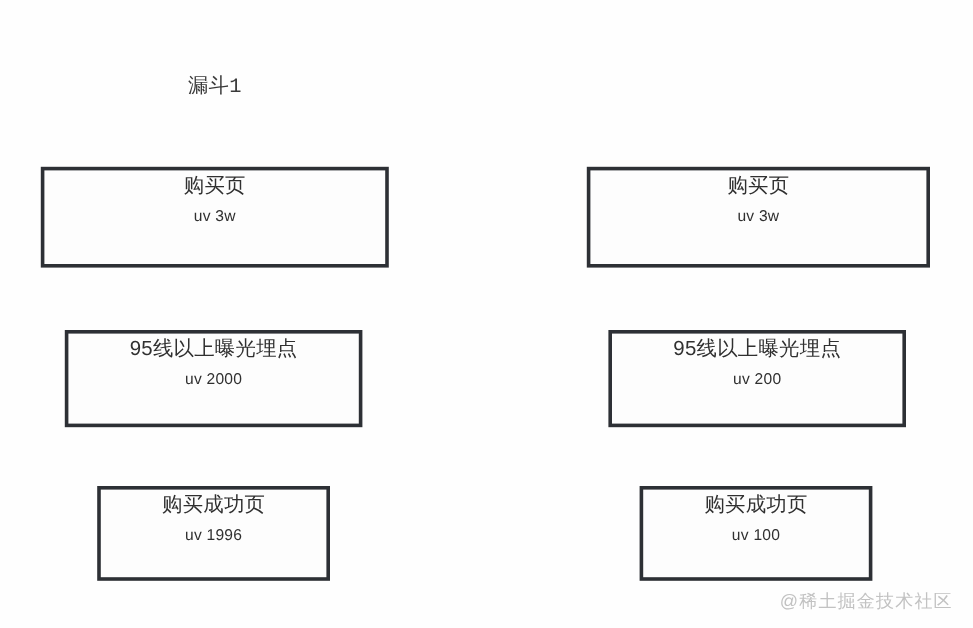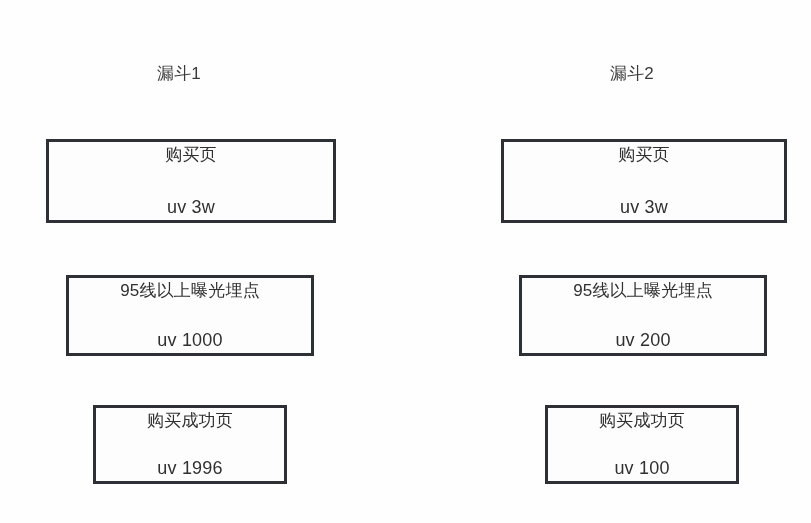--- a/index.html
+++ b/index.html
@@ -24,48 +24,48 @@
   }
 
   .funnel-title {
     position: absolute;
     text-align: center;
     font-size: 17px;
     line-height: 20px;
     color: #3a3a3a;
     white-space: nowrap;
     letter-spacing: 0.2px;
+    font-family: Liberation Mono, monospace;
   }
 
   .flow-box {
     position: absolute;
     box-sizing: border-box;
     background: #fdfdfd;
     border: 3px solid #2d3035;
     display: flex;
     flex-direction: column;
     align-items: center;
-    justify-content: space-between;
-    margin-left: 12px;
+    justify-content: flex-start;
   }
 
   .flow-box .line {
     font-size: 17px;
     line-height: 25px;
     color: #303030;
     white-space: nowrap;
     letter-spacing: 0.2px;
   }
 
   .flow-box .line-label {
     font-size: 17px;
   }
 
   .flow-box .line-metric {
-    font-size: 18px;
+    font-size: 13px;
   }
 
   
   #f1-title { left: 104px; top: 64px; width: 150px; }
   #f1-box-1 { left: 34px;  top: 139px; width: 290px; height: 84px; }
   #f1-box-2 { left: 54px;  top: 275px; width: 248px; height: 81px; }
   #f1-box-3 { left: 81px;  top: 405px; width: 194px; height: 79px; }
 
   
   #f2-title { left: 557px; top: 64px; width: 150px; }
@@ -92,39 +92,39 @@
 
   <div class="funnel-title" id="f1-title">漏斗1</div>
 
   <div class="flow-box" id="f1-box-1">
     <div class="line line-label">购买页</div>
     <div class="line line-metric">uv 3w</div>
   </div>
 
   <div class="flow-box" id="f1-box-2">
     <div class="line line-label">95线以上曝光埋点</div>
-    <div class="line line-metric">uv 1000</div>
+    <div class="line line-metric">uv 2000</div>
   </div>
 
   <div class="flow-box" id="f1-box-3">
     <div class="line line-label">购买成功页</div>
     <div class="line line-metric">uv 1996</div>
   </div>
 
-  <div class="funnel-title" id="f2-title">漏斗2</div>
 
   <div class="flow-box" id="f2-box-1">
     <div class="line line-label">购买页</div>
     <div class="line line-metric">uv 3w</div>
   </div>
 
   <div class="flow-box" id="f2-box-2">
     <div class="line line-label">95线以上曝光埋点</div>
     <div class="line line-metric">uv 200</div>
   </div>
 
   <div class="flow-box" id="f2-box-3">
     <div class="line line-label">购买成功页</div>
     <div class="line line-metric">uv 100</div>
   </div>
 
+  <div class="watermark">@稀土掘金技术社区</div>
 
 </div>
 
 </body></html>

